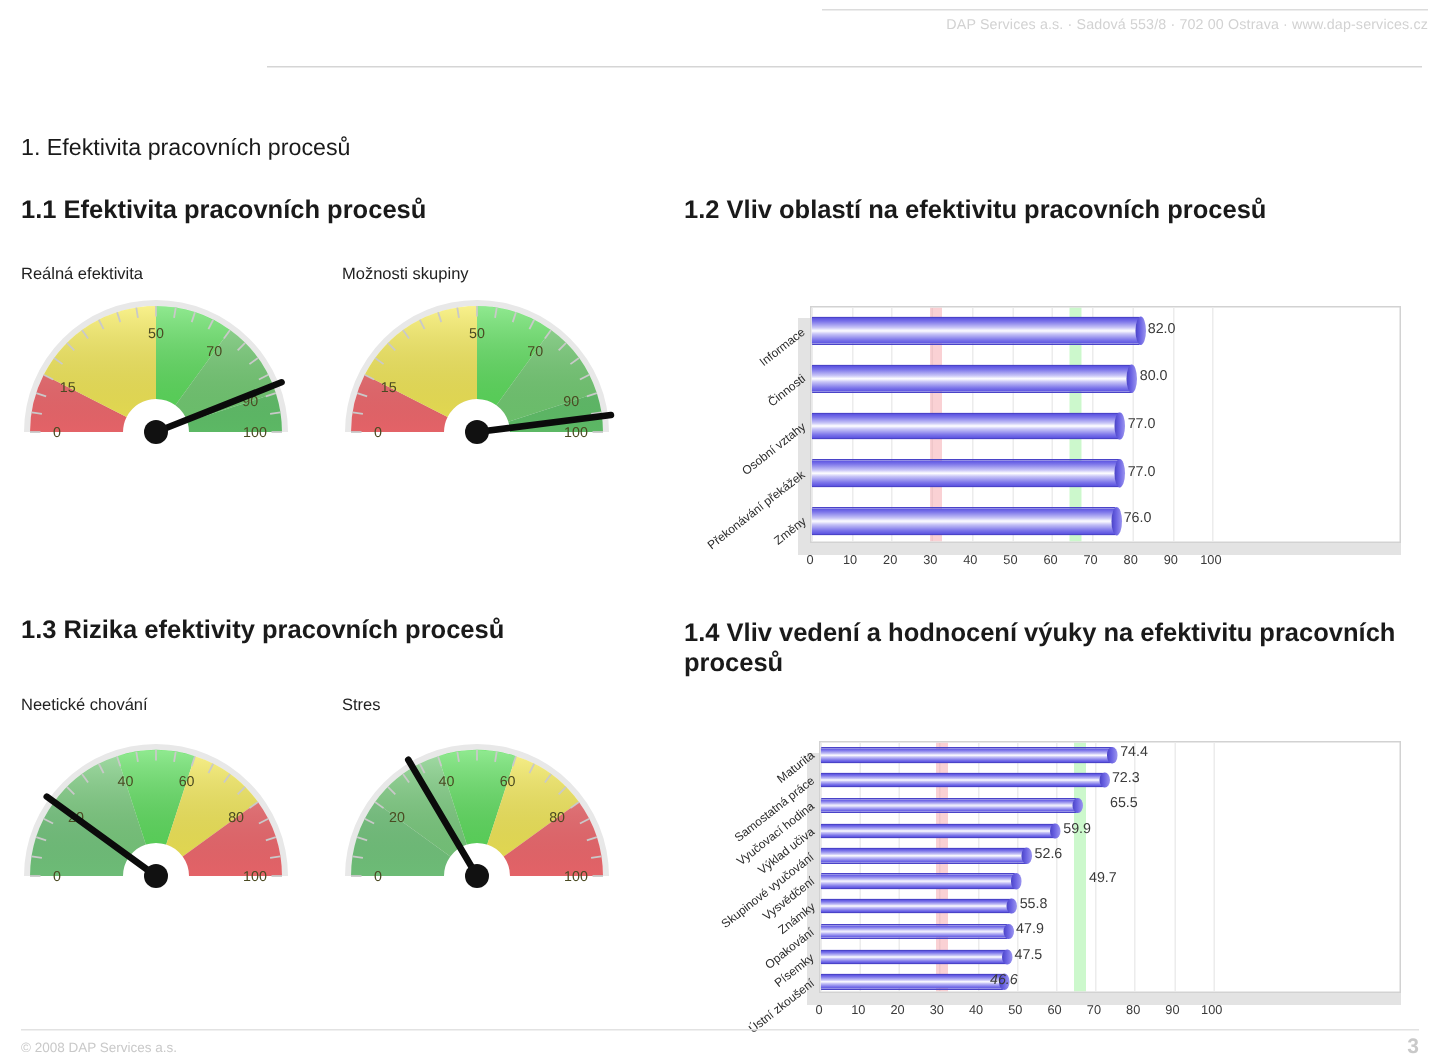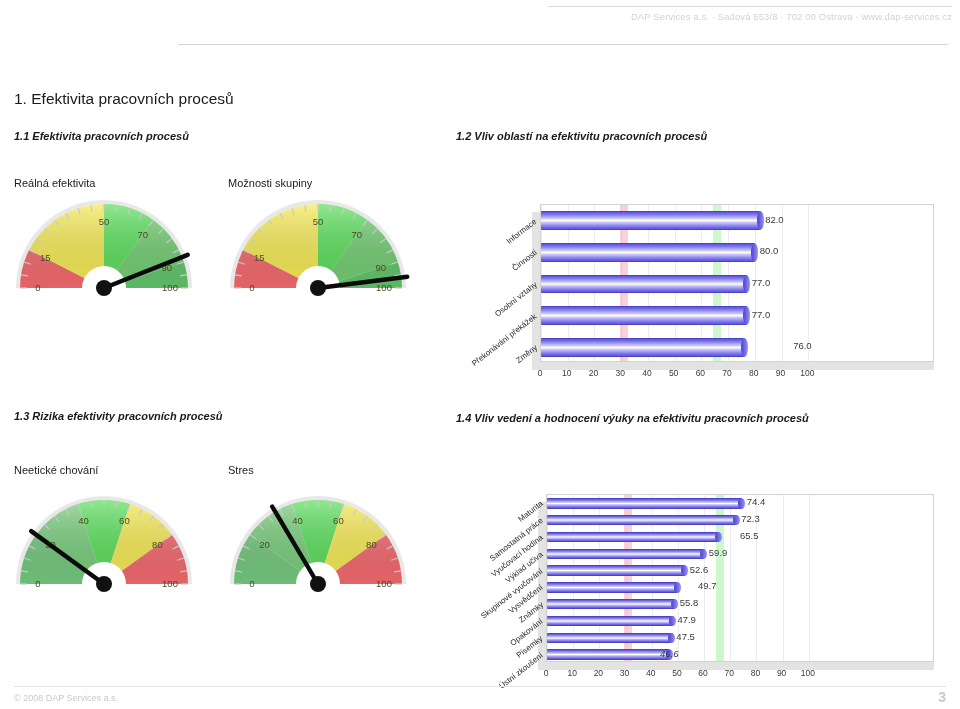--- a/index.html
+++ b/index.html
@@ -34,21 +34,21 @@
   .dot-b { background:#8e9fd6; left:18px; top:22px; }
   .header-contact {
     position:absolute; left:548px; top:10px; width:404px;
     font-size:9.5px; color:#d2d2d2; line-height:13px; letter-spacing:.1px;text-align:right;
   }
   .hl-top { position:absolute; left:548px; top:6px; width:404px; height:1px; background:#dcdcdc; }
   .hl-mid { position:absolute; left:178px; top:44px; width:770px; height:1px; background:#d5d5d5; }
 
   
   .h1 { position:absolute; left:14px; top:90px; font-size:15.5px; font-weight:normal; }
-  .h2 { position:absolute; font-size:11px; font-weight:bold;font-style:italic; }
+  .h2 { position:absolute; font-size:17px; font-weight:bold; }
   .sub { position:absolute; font-size:11px; color:#222; }
 
   
   .gauge { position:absolute; }
   .gauge svg { display:block; }
 
   
   .barchart { position:absolute; }
   .bc-plot {
     position:absolute; background:#ffffff;
@@ -329,21 +329,21 @@
       <div class="bar-cap" style="top: 132.72px; height: 18.96px; left: 199.627px;"></div>
     </div>
     <div class="bar-label" style="left: 303.164px; top: 16.8px;">82.0</div>
     <div class="cat-label" style="right: 416px; top: 17.8px;">Informace</div>
     <div class="bar-label" style="left: 297.818px; top: 48.4px;">80.0</div>
     <div class="cat-label" style="right: 416px; top: 49.4px;">Činnosti</div>
     <div class="bar-label" style="left: 289.8px; top: 80px;">77.0</div>
     <div class="cat-label" style="right: 416px; top: 81px;">Osobní vztahy</div>
     <div class="bar-label" style="left: 289.8px; top: 111.6px;">77.0</div>
     <div class="cat-label" style="right: 416px; top: 112.6px;">Překonávání překážek</div>
-    <div class="bar-label" style="left: 287.127px; top: 143.2px; margin-left: 44px;">76.0</div>
+    <div class="bar-label" style="left: 287.127px; top: 143.2px;">76.0</div>
     <div class="cat-label" style="right: 416px; top: 144.2px;">Změny</div>
     <div class="tick-label" style="left: 66px; top: 170px;">0</div>
     <div class="tick-label" style="left: 92.7273px; top: 170px;">10</div>
     <div class="tick-label" style="left: 119.455px; top: 170px;">20</div>
     <div class="tick-label" style="left: 146.182px; top: 170px;">30</div>
     <div class="tick-label" style="left: 172.909px; top: 170px;">40</div>
     <div class="tick-label" style="left: 199.636px; top: 170px;">50</div>
     <div class="tick-label" style="left: 226.364px; top: 170px;">60</div>
     <div class="tick-label" style="left: 253.091px; top: 170px;">70</div>
     <div class="tick-label" style="left: 279.818px; top: 170px;">80</div>
@@ -390,21 +390,21 @@
     <div class="bar-label" style="left: 284.793px; top: 9.4px;">74.4</div>
     <div class="cat-label" style="right: 410px; top: 10.4px;">Maturita</div>
     <div class="bar-label" style="left: 279.295px; top: 26.2px;">72.3</div>
     <div class="cat-label" style="right: 410px; top: 27.2px;">Samostatná práce</div>
     <div class="bar-label" style="left: 278px; top: 43px;">65.5</div>
     <div class="cat-label" style="right: 410px; top: 44px;">Vyučovací hodina</div>
     <div class="bar-label" style="left: 246.829px; top: 59.8px; text-align: right;">59.9</div>
     <div class="cat-label" style="right: 410px; top: 60.8px;">Výklad učiva</div>
     <div class="bar-label" style="left: 227.716px; top: 76.6px;">52.6</div>
     <div class="cat-label" style="right: 410px; top: 77.6px;">Skupinové vyučování</div>
-    <div class="bar-label" style="left: 204px; top: 93.4px; padding-left: 32px;">49.7</div>
+    <div class="bar-label" style="left: 232px; top: 93.4px; padding-left: 32px;">49.7</div>
     <div class="cat-label" style="right: 410px; top: 94.4px;">Vysvědčení</div>
     <div class="bar-label" style="left: 217.767px; top: 110.2px;">55.8</div>
     <div class="cat-label" style="right: 410px; top: 111.2px;">Známky</div>
     <div class="bar-label" style="left: 215.411px; top: 127px;">47.9</div>
     <div class="cat-label" style="right: 410px; top: 128px;">Opakování</div>
     <div class="bar-label" style="left: 214.364px; top: 143.8px;">47.5</div>
     <div class="cat-label" style="right: 410px; top: 144.8px;">Písemky</div>
     <div class="bar-label" style="left: 198px; top: 160.6px; font-style: italic;">46.6</div>
     <div class="cat-label" style="right: 410px; top: 161.6px;">Ústní zkoušení</div>
     <div class="tick-label" style="left: 72px; top: 180px;">0</div>

